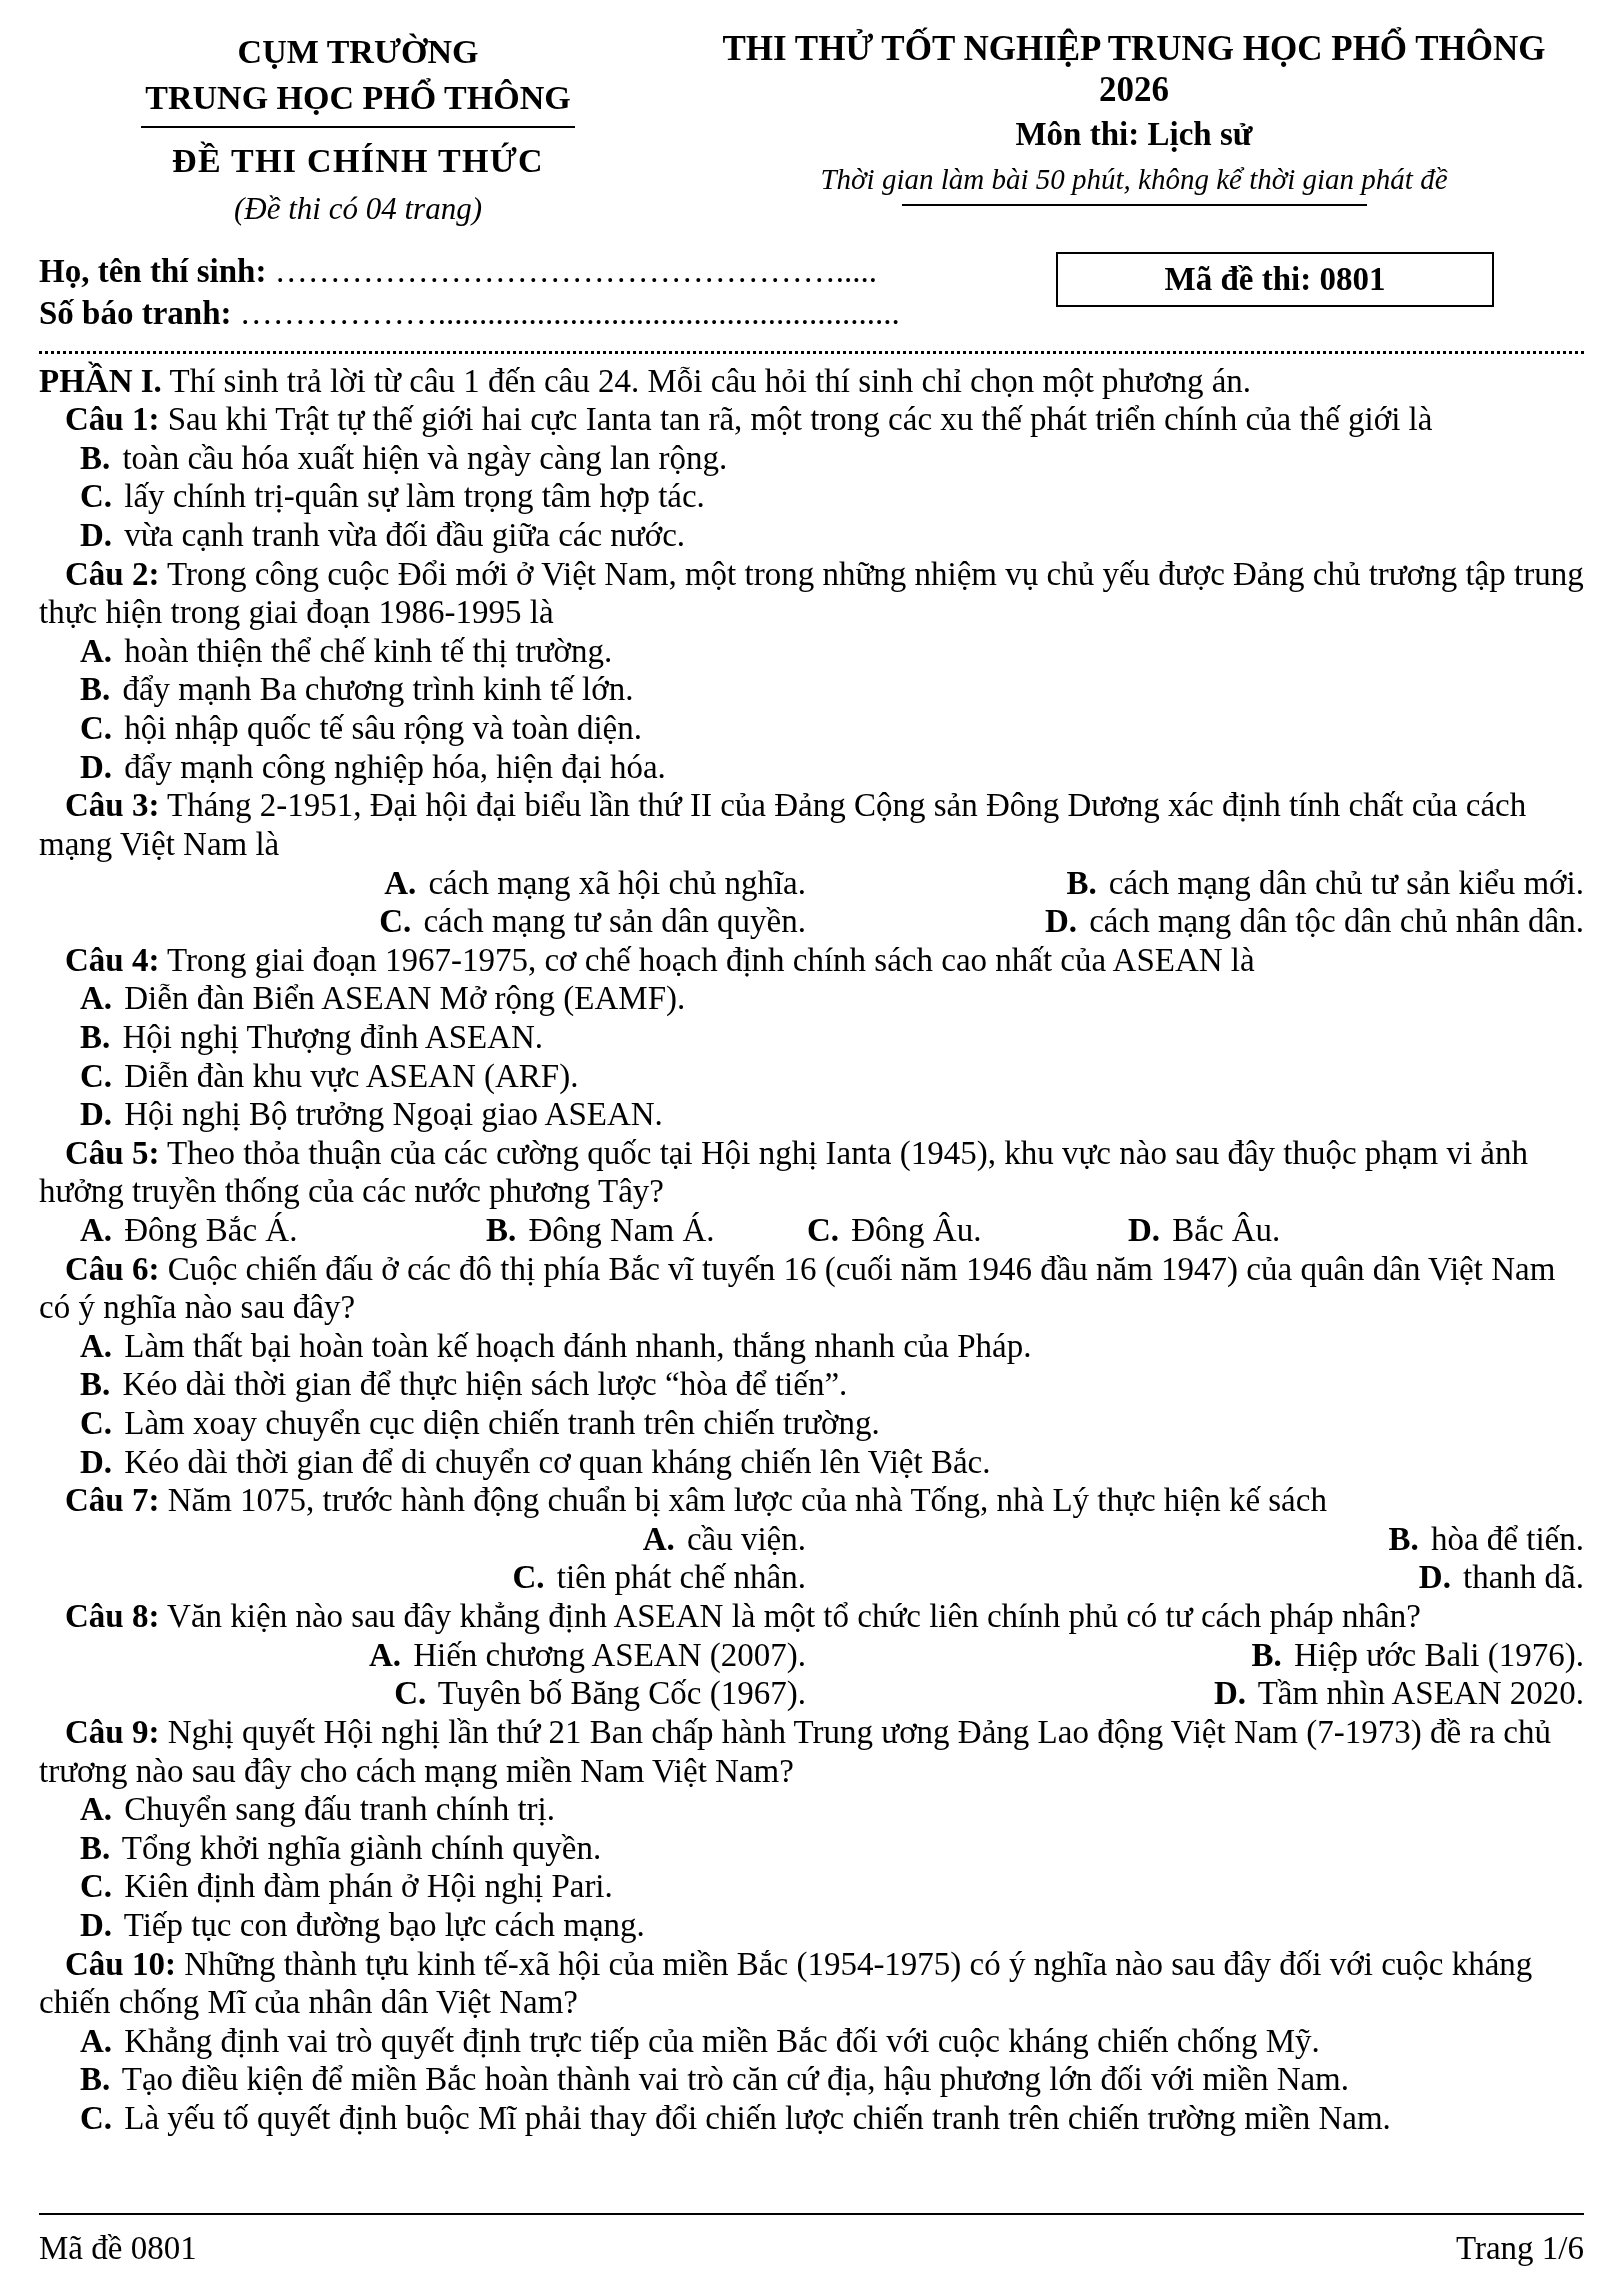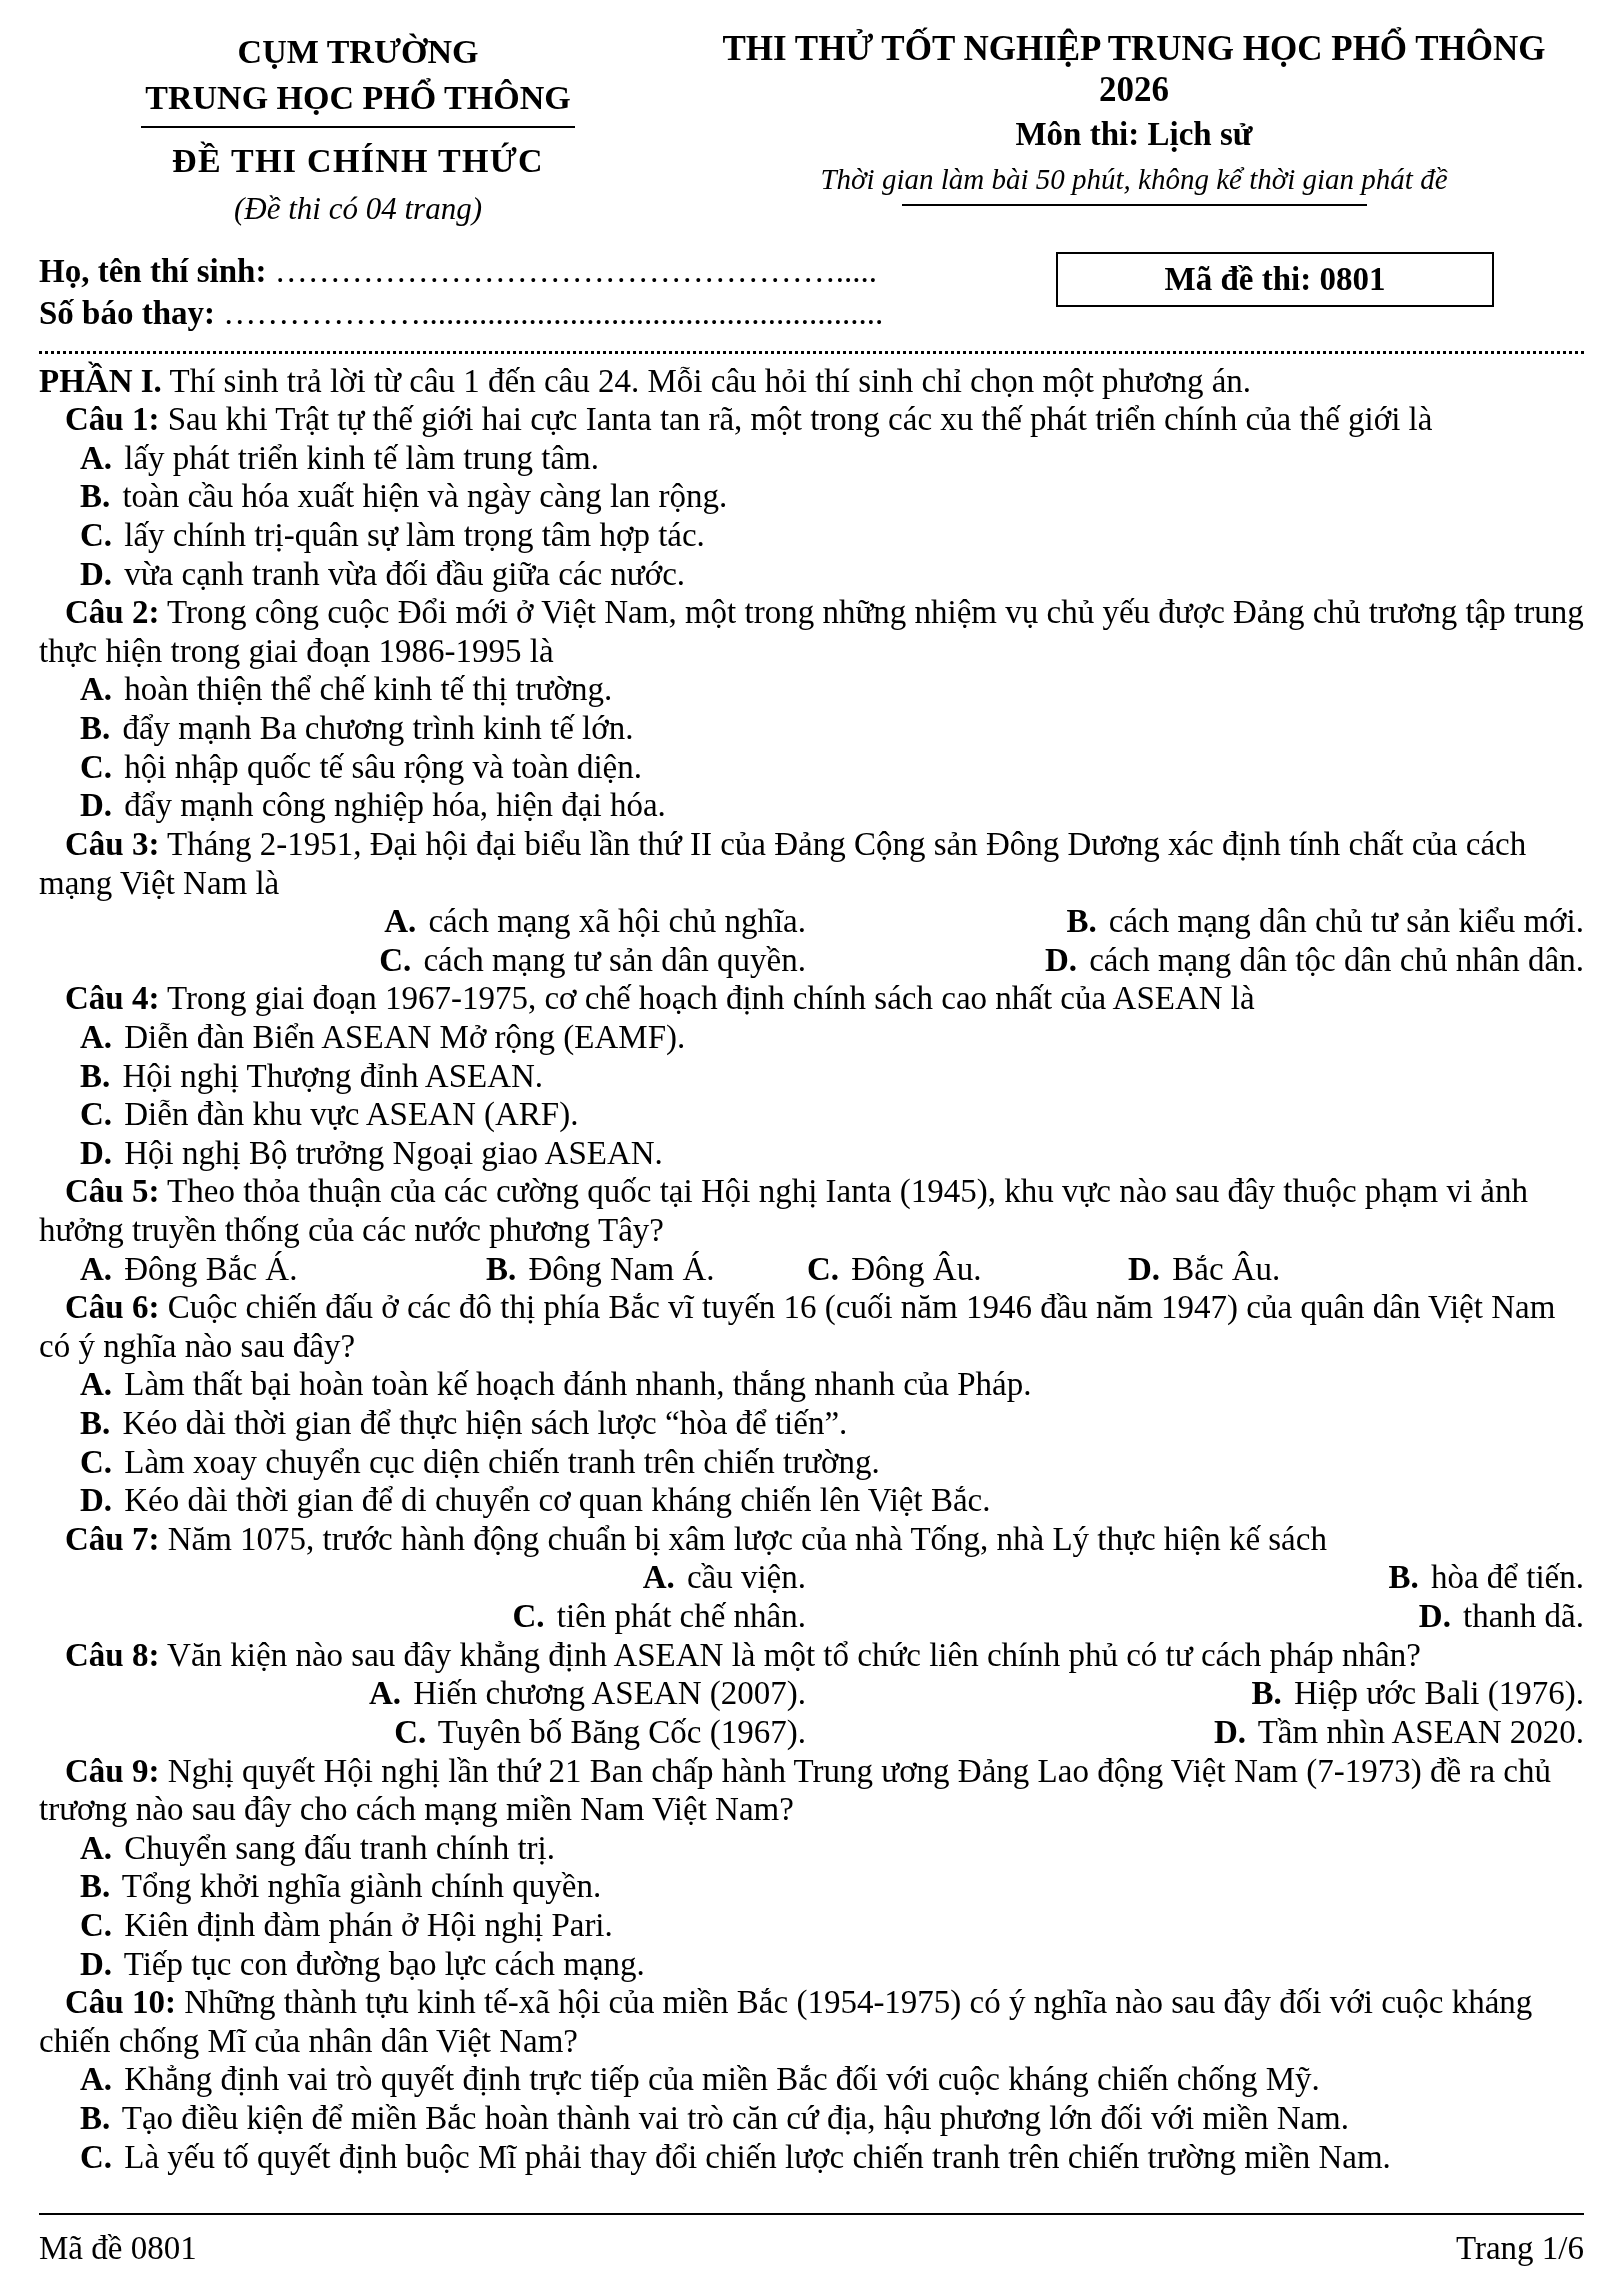--- a/index.html
+++ b/index.html
@@ -72,40 +72,39 @@
       <div class="time-rule"></div>
     </div>
   </div>
 
   <div class="candidate">
     <div class="cand-line">
       <span class="cand-label">Họ, tên thí sinh:</span>
       <span>…………………………………………….....</span>
     </div>
     <div class="cand-line">
-      <span class="cand-label">Số báo thay:</span>
+      <span class="cand-label">Số báo tranh:</span>
       <span>………………........................................................</span>
     </div>
     <div class="code-box">
       <span>Mã đề thi: 0801</span>
     </div>
   </div>
 
   <div class="dotted-sep"></div>
 
   <p class="part-title">
     <b>PHẦN I.</b>
     <span>Thí sinh trả lời từ câu 1 đến câu 24. Mỗi câu hỏi thí sinh chỉ chọn một phương án.</span>
   </p>
 
   <div id="questions">
       <div class="question">
         <p class="stem"><b>Câu 1:</b> <span>Sau khi Trật tự thế giới hai cực Ianta tan rã, một trong các xu thế phát triển chính của thế giới là</span></p>
         <div class="opts cols-1">
-          <p class="opt"><b>A.</b> <span>lấy phát triển kinh tế làm trung tâm.</span></p>
           <p class="opt"><b>B.</b> <span>toàn cầu hóa xuất hiện và ngày càng lan rộng.</span></p>
           <p class="opt"><b>C.</b> <span>lấy chính trị-quân sự làm trọng tâm hợp tác.</span></p>
           <p class="opt"><b>D.</b> <span>vừa cạnh tranh vừa đối đầu giữa các nước.</span></p>
         </div>
       </div>
       <div class="question">
         <p class="stem"><b>Câu 2:</b> <span>Trong công cuộc Đổi mới ở Việt Nam, một trong những nhiệm vụ chủ yếu được Đảng chủ trương tập trung thực hiện trong giai đoạn 1986-1995 là</span></p>
         <div class="opts cols-1">
           <p class="opt"><b>A.</b> <span>hoàn thiện thể chế kinh tế thị trường.</span></p>
           <p class="opt"><b>B.</b> <span>đẩy mạnh Ba chương trình kinh tế lớn.</span></p>

